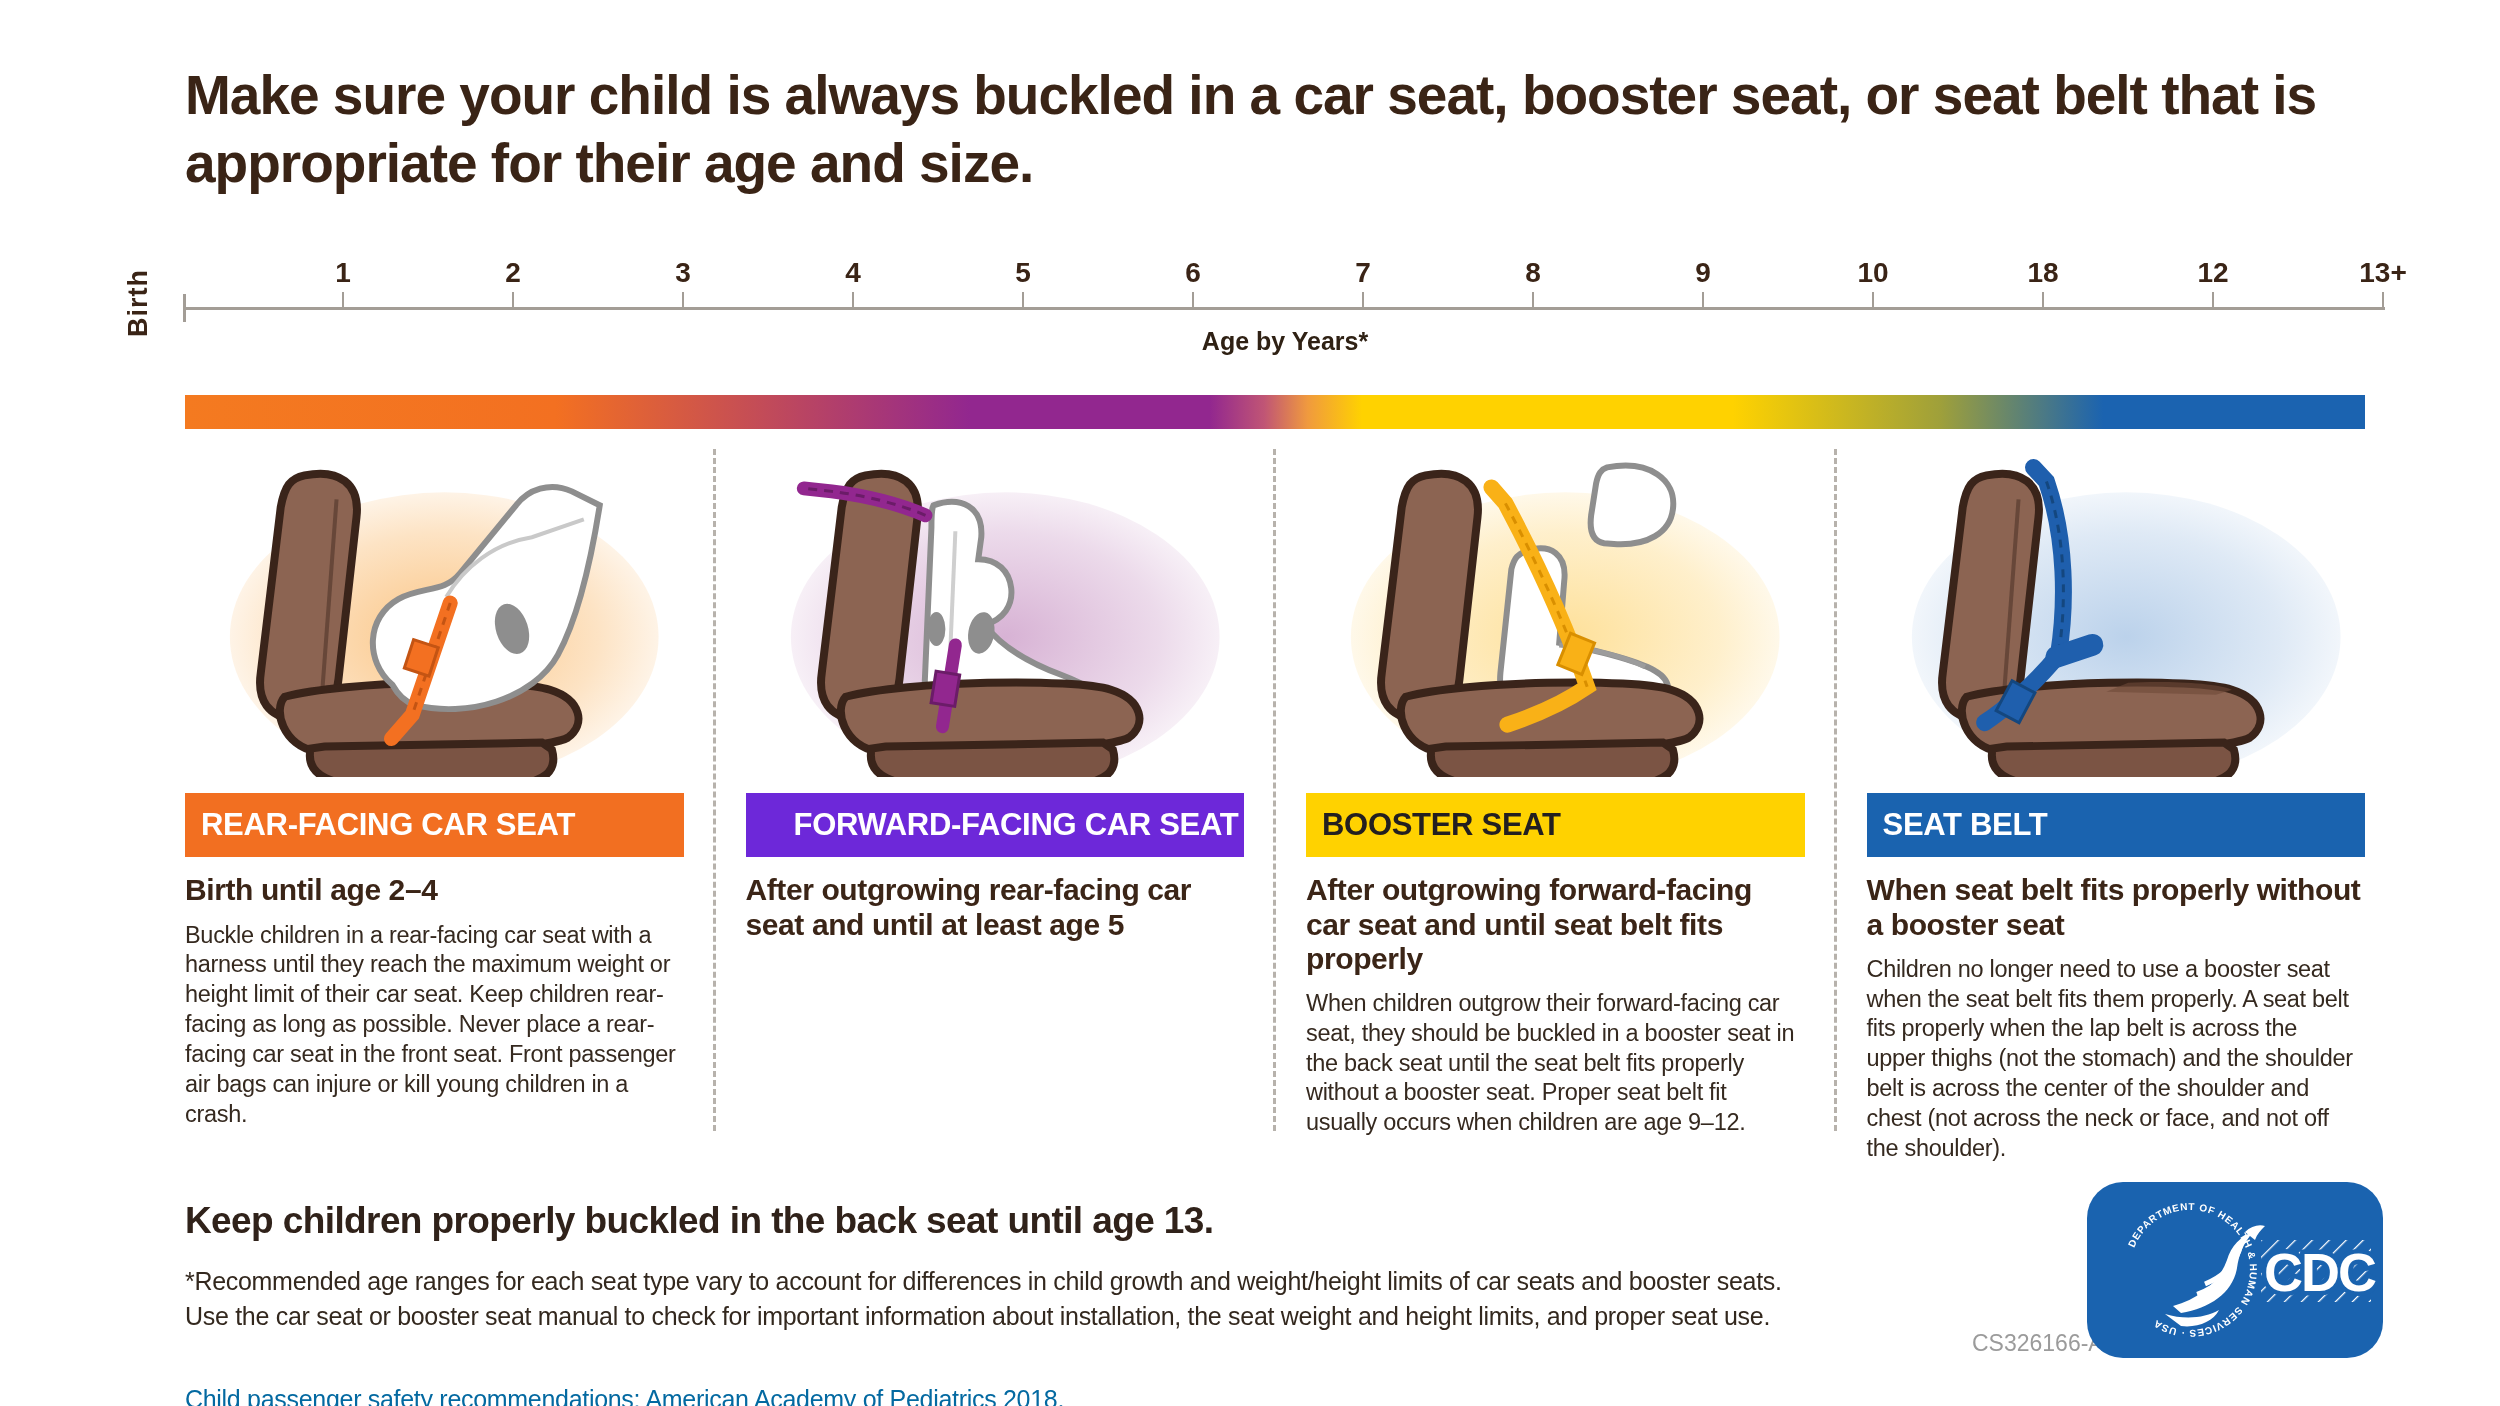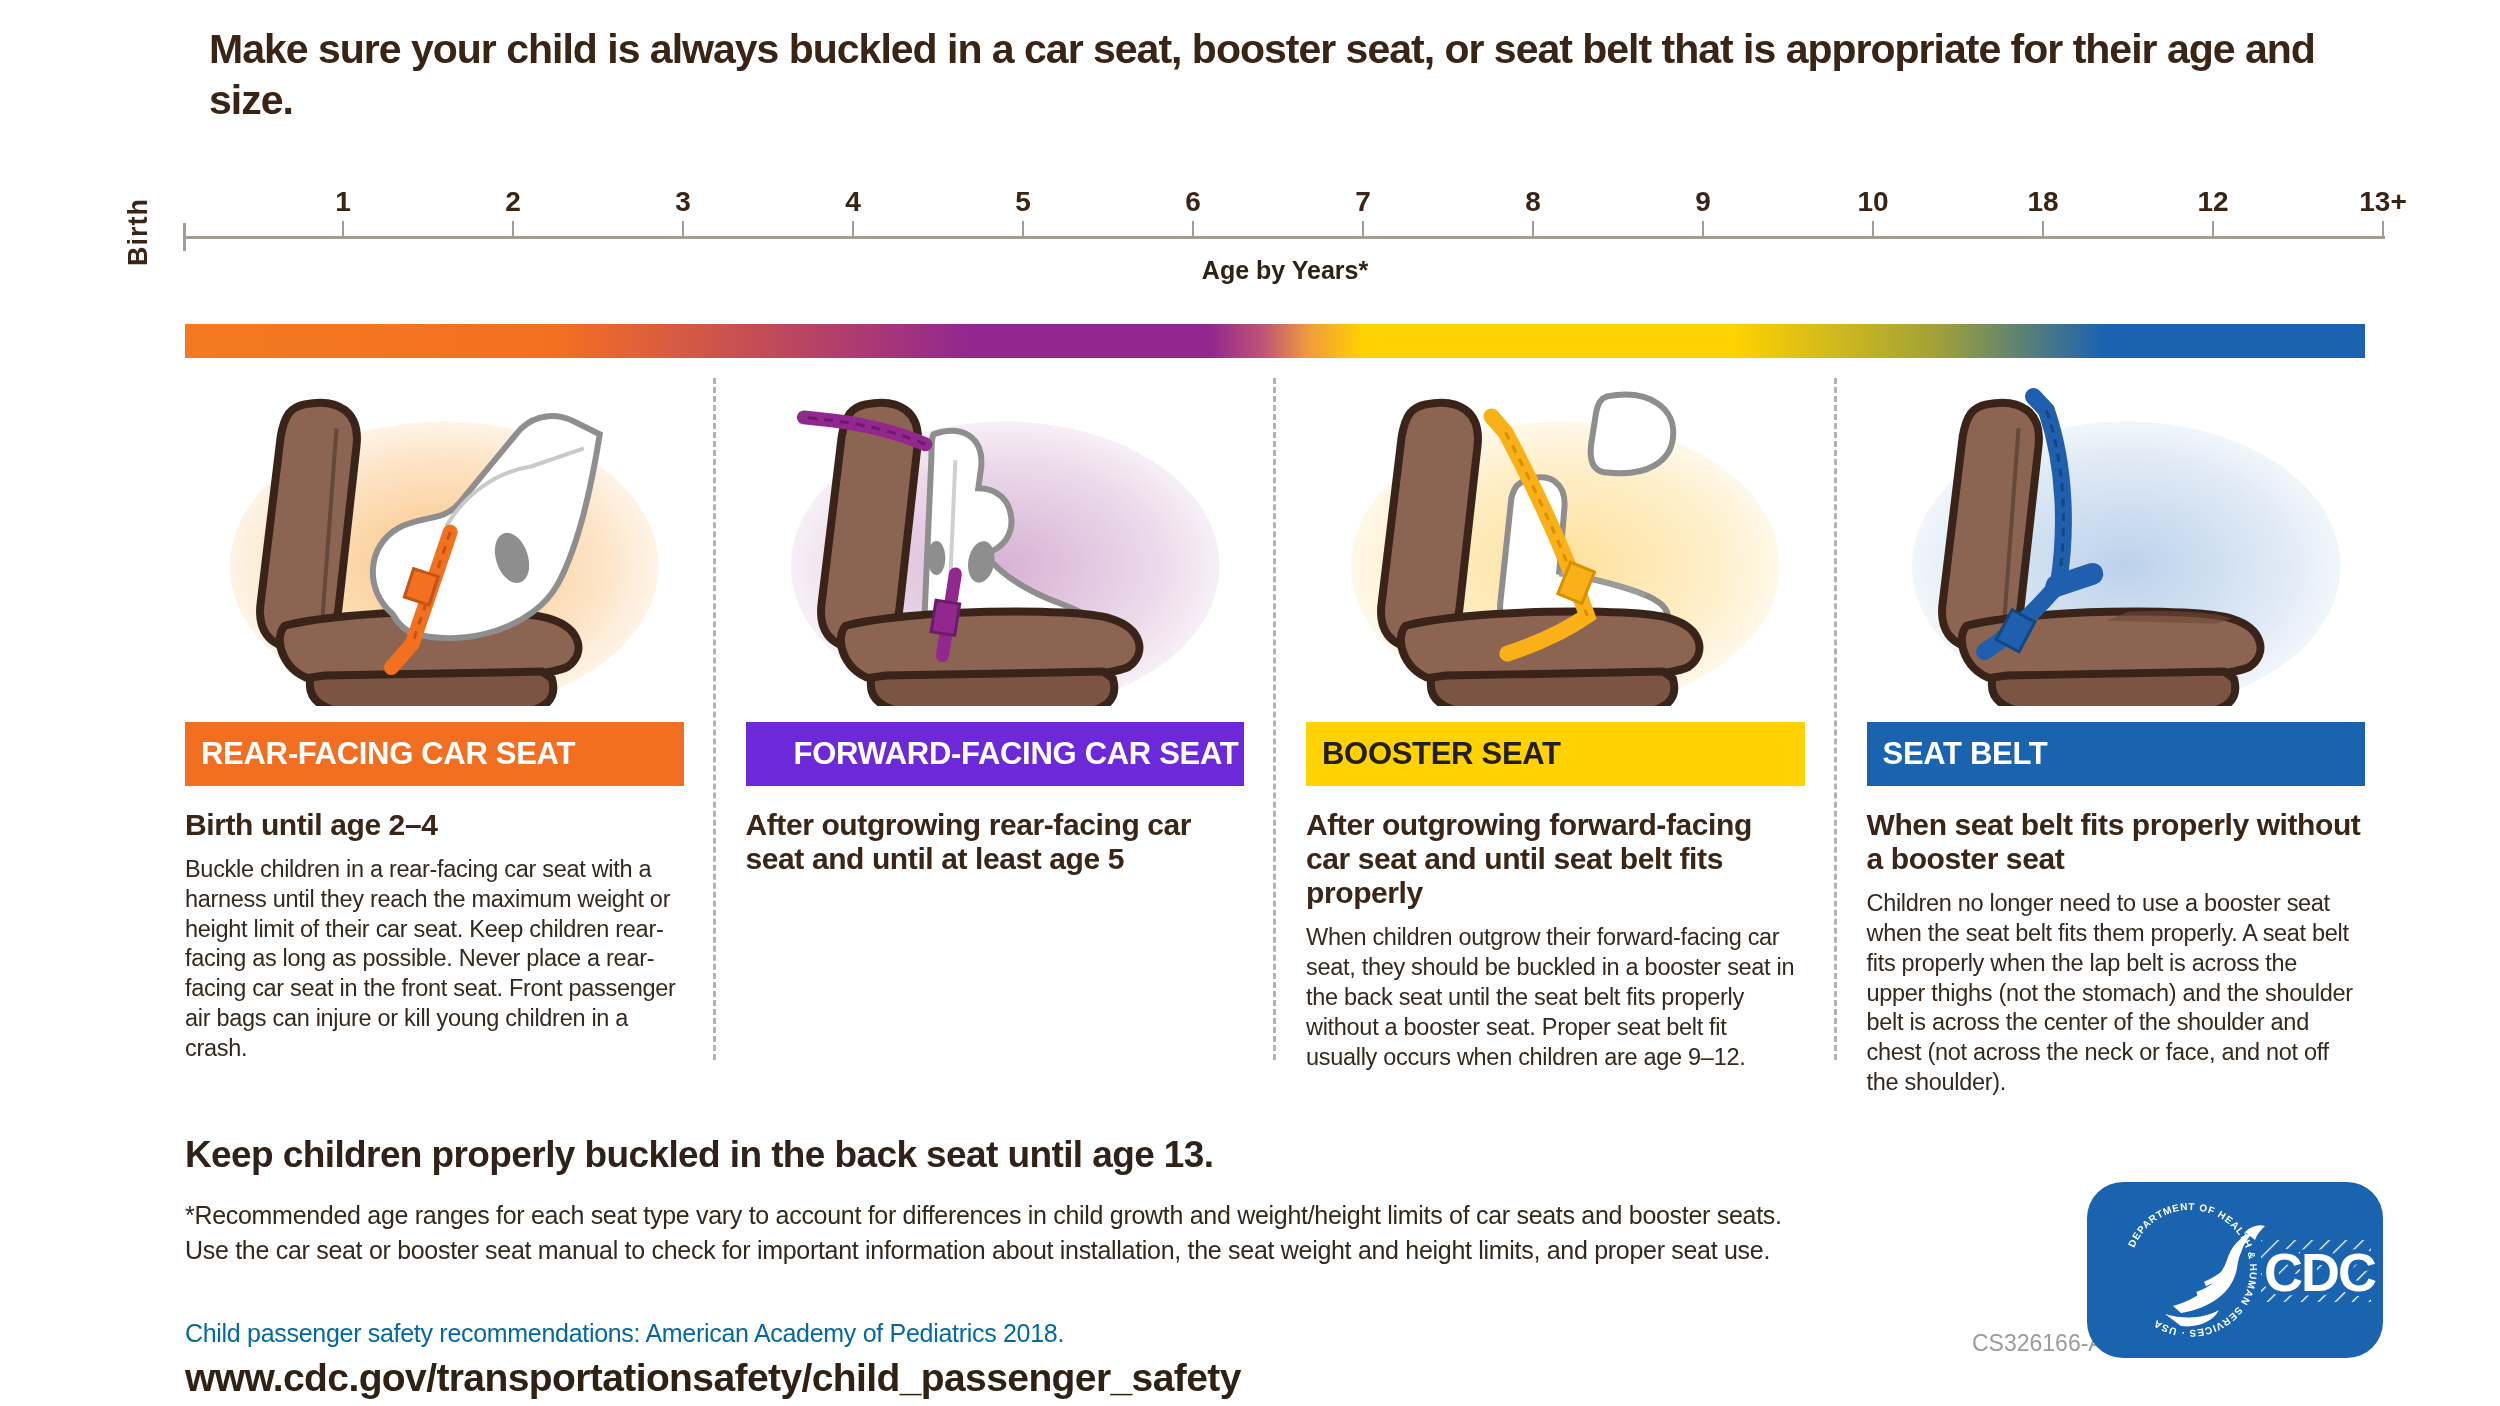--- a/index.html
+++ b/index.html
@@ -3,24 +3,23 @@
 <meta charset="utf-8">
 <style>
   html,body{margin:0;padding:0;background:#fff;}
   .page{
     position:relative; width:2500px; height:1406px; background:#ffffff;
     font-family:"Liberation Sans", sans-serif; color:#362a1f;
     padding:0 135px 0 185px; box-sizing:border-box; overflow:hidden;
   }
   
   .title{
-    padding-top:24px; max-width:2170px;
-    font-size:41px; font-weight:bold; line-height:1.24; letter-spacing:-1px;
+    padding-top:61px; max-width:2170px;
+    font-size:55px; font-weight:bold; line-height:1.24; letter-spacing:-1px;
     color:#3a2416;
-    margin-left:24px;
   }
   
   .timeline{ position:relative; margin-top:58px; width:2200px; height:118px; }
   .tl-line{ position:absolute; left:0; top:52px; width:2200px; height:3px; background:#a39d96; }
   .tl-start-tick{ position:absolute; left:-2px; top:39px; width:3px; height:28px; background:#a39d96; }
   .birth-label{
     position:absolute; left:-62px; top:14px;
     writing-mode:vertical-rl; transform:rotate(180deg);
     font-size:27px; font-weight:bold; color:#3a2416; letter-spacing:1px;
   }
@@ -48,21 +47,21 @@
   }
   .illu{ width:100%; height:330px; }
   .illu svg{ width:100%; height:100%; display:block; }
   .bar{ margin-top:16px; height:64px; display:flex; align-items:center;
     padding-left:16px; font-size:31px; font-weight:bold; letter-spacing:-0.3px;
     color:#ffffff; box-sizing:border-box; }
   .bar-orange{ background:#F26F21; }
   .bar-purple{ background:#6d28d9;padding-left:48px; }
   .bar-yellow{ background:#FFD200; color:#231f20; }
   .bar-blue{ background:#1A63AF; }
-  .subhead{ margin-top:22px; font-size:30px; font-weight:bold; line-height:1.14;
+  .subhead{ margin-top:16px; font-size:30px; font-weight:bold; line-height:1.14;
     letter-spacing:-0.4px; color:#3b2517; padding-right:4px; }
   .bodytext{ margin-top:13px; font-size:23.5px; line-height:1.27; letter-spacing:-0.3px;
     color:#35291f; padding-right:6px; }
   
   .bottom{ margin-top:36px; }
   .headline{ font-size:37px; font-weight:bold; letter-spacing:-0.6px; color:#30221a; }
   .footnote{ margin-top:22px; font-size:25px; line-height:1.4; letter-spacing:-0.3px; color:#33281e; }
   .source{ margin-top:51px; font-size:25px; letter-spacing:-0.3px; color:#0369a1; }
   .url{ margin-top:8px; font-size:39px; font-weight:bold; letter-spacing:-0.6px; color:#2f2114; }
   .doc-number{ position:absolute; left:1972px; top:1330px; font-size:23px; color:#9b9b9b; }

